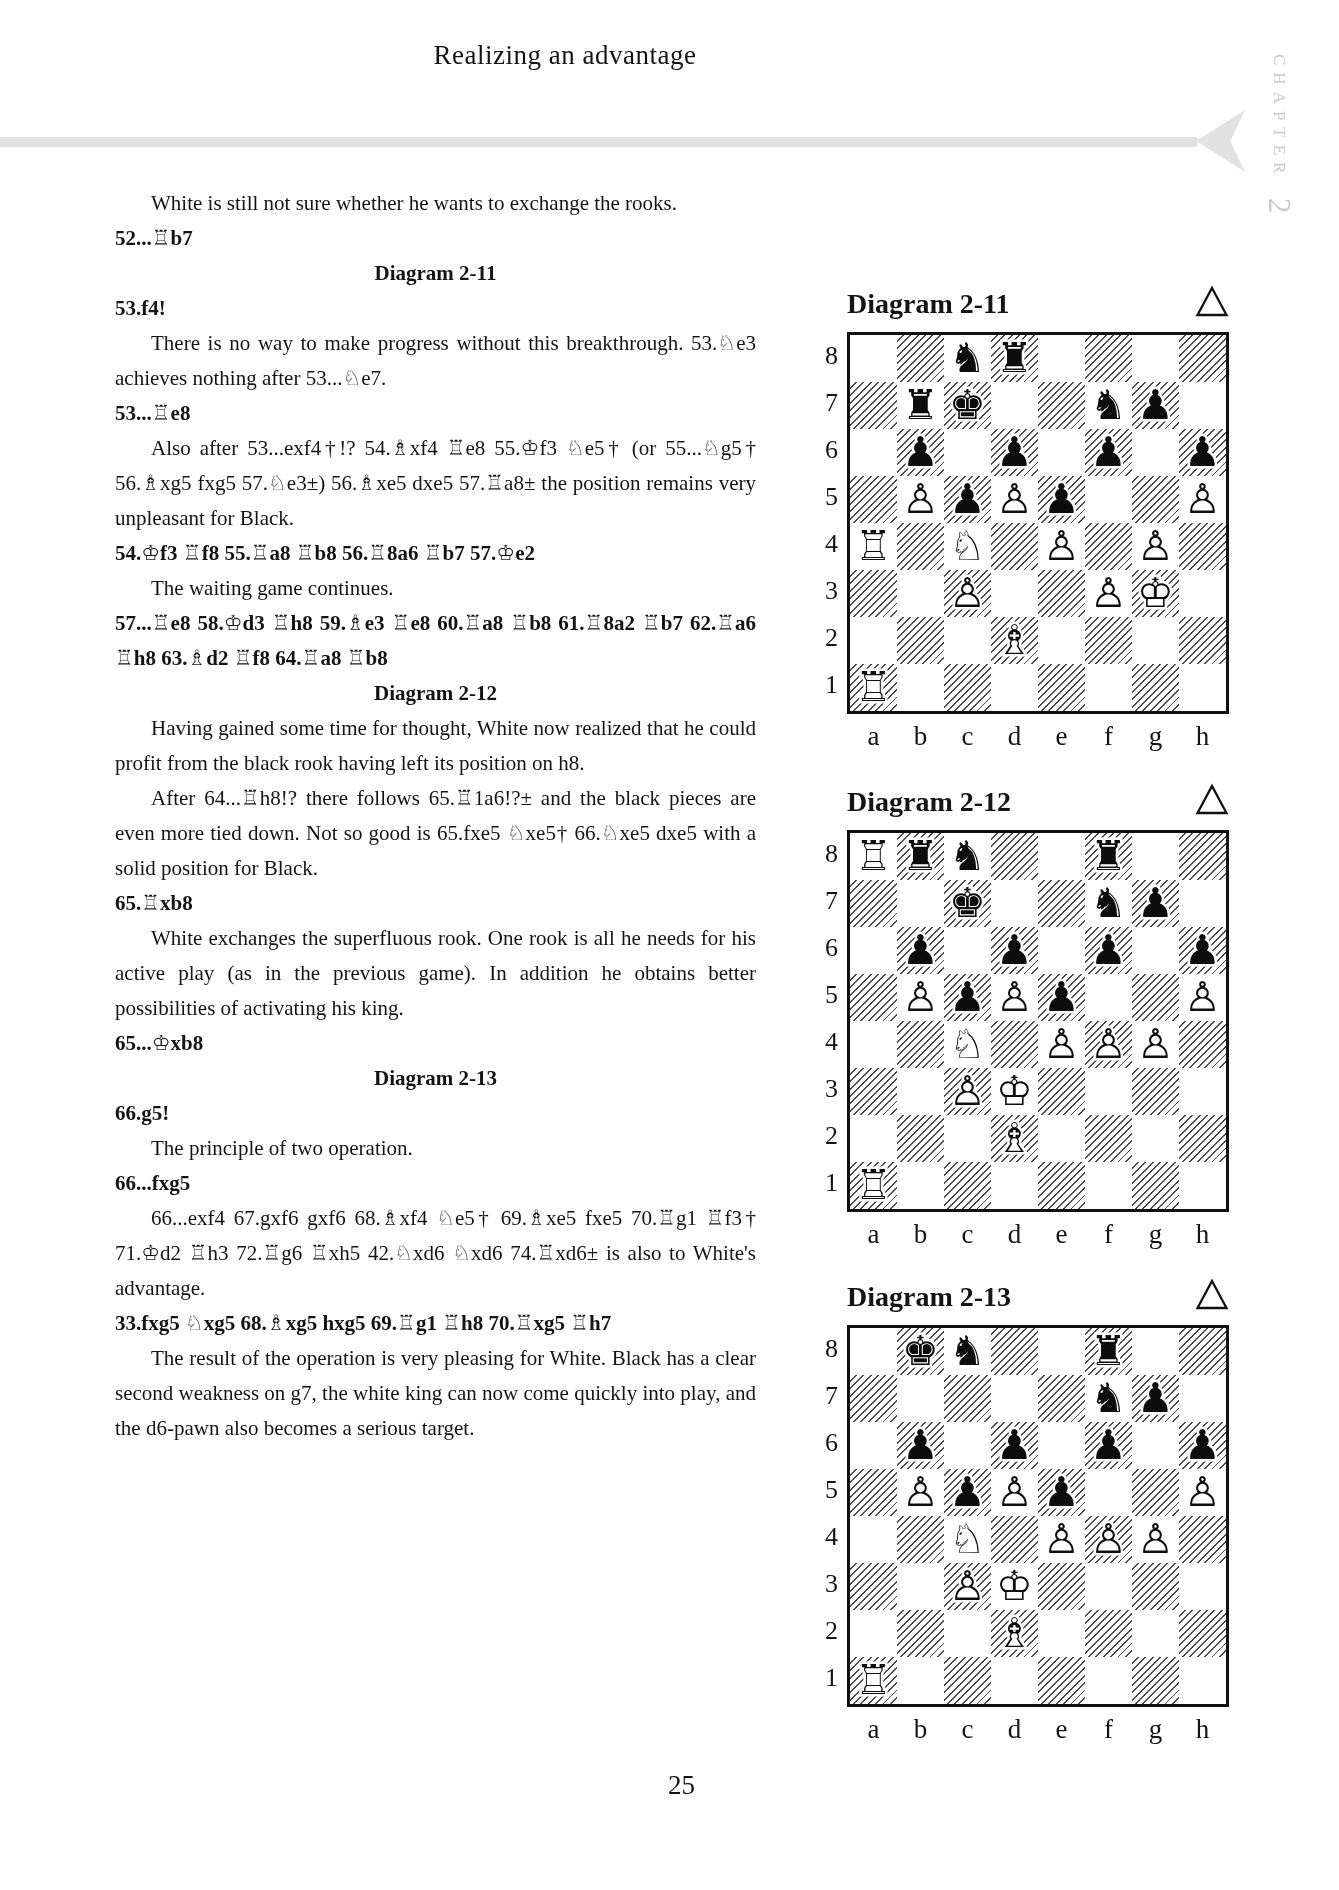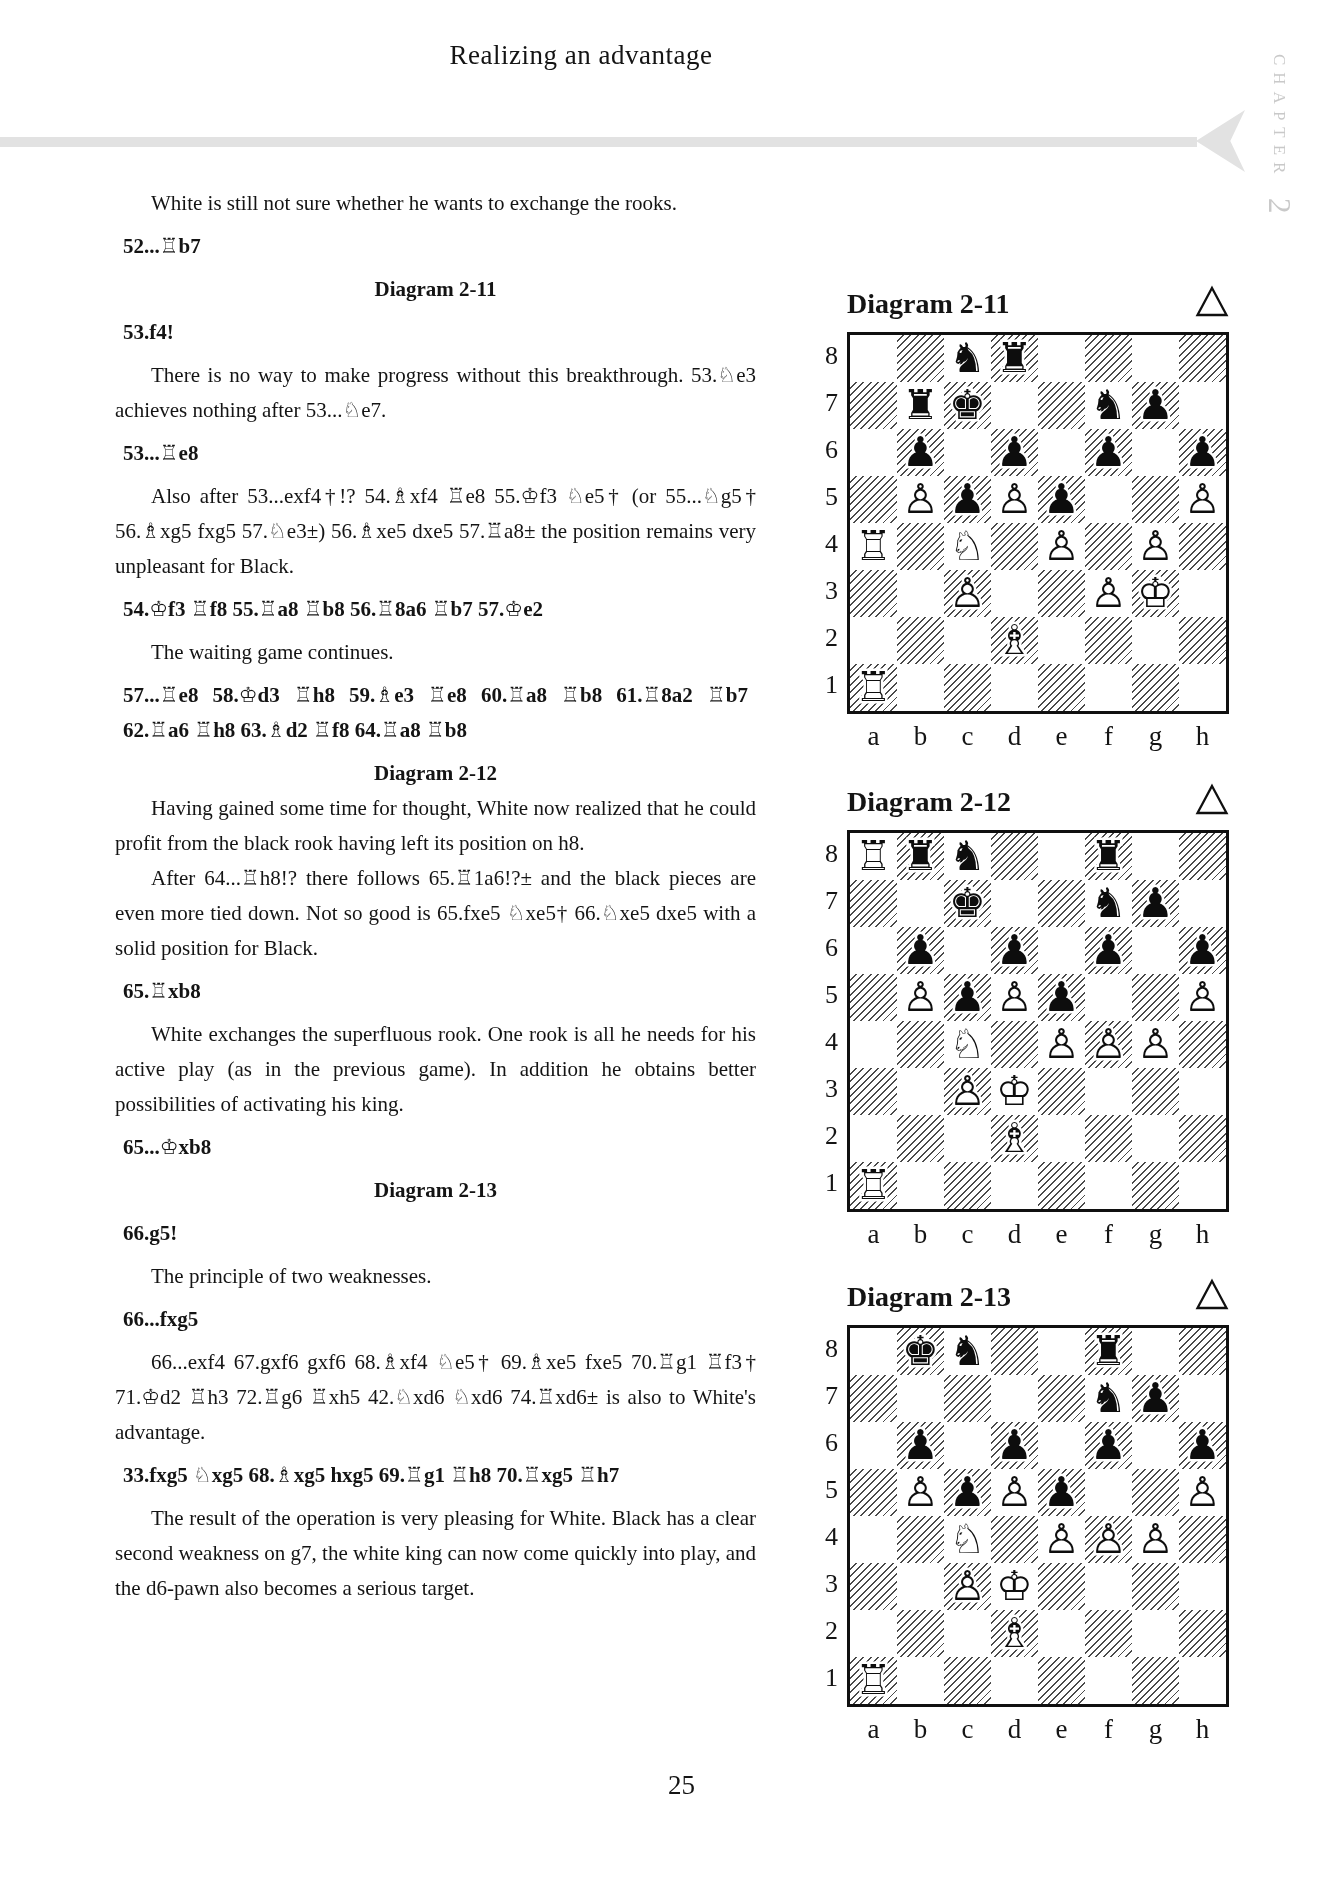--- a/index.html
+++ b/index.html
@@ -3,39 +3,39 @@
 <meta charset="utf-8">
 <style>
   html,body{margin:0;padding:0;}
   body{
     width:1339px;height:1890px;position:relative;background:#ffffff;
     font-family:"Liberation Serif","DejaVu Serif","DejaVu Sans",serif;
     color:#141414;overflow:hidden;
   }
   .header-title{
     position:absolute;left:0;top:40px;width:1130px;text-align:center;
-    font-size:27px;letter-spacing:0.5px;margin-left:16px;
+    font-size:27px;letter-spacing:0.5px;
   }
   .band{position:absolute;left:0;top:137px;width:1197px;height:10px;background:#e2e2e2;}
   .band-arrow{
     position:absolute;left:1196px;top:110px;width:49px;height:62px;background:#e2e2e2;
     clip-path:polygon(0 50%,100% 0,70% 50%,100% 100%);
   }
   .chapter-tab{
     position:absolute;left:1264px;top:54px;writing-mode:vertical-rl;
     color:#c9c9c9;line-height:1;
   }
   .chapter-word{font-size:17px;letter-spacing:7px;}
   .chapter-num{font-size:31px;margin-top:14px;letter-spacing:0;}
   #text-column{
     position:absolute;left:115px;top:186px;width:641px;
     font-size:21px;line-height:35px;
   }
   .para{text-align:justify;text-indent:36px;margin:0;}
-  .move{font-weight:bold;text-align:justify;text-indent:0;margin:8px;}
+  .move{font-weight:bold;text-align:justify;text-indent:0;margin:0;}
   .diagram-label{font-weight:bold;text-align:center;text-indent:0;margin:0;}
   .diagram{position:absolute;left:817px;width:412px;}
   .diag-head{position:relative;height:49px;margin-left:30px;width:382px;}
   .diag-title{font-weight:bold;font-size:28px;line-height:42px;}
   .tri{position:absolute;right:0;top:2px;}
   .tri polygon{fill:none;stroke:#101010;stroke-width:2.3px;}
   .board-row{display:flex;}
   .rank-labels{width:30px;box-sizing:border-box;}
   .rank-cell{height:47px;line-height:47px;text-align:right;padding-right:9px;font-size:26px;}
   .board{
@@ -80,21 +80,21 @@
     <p class="para">The waiting game continues.</p>
     <p class="move">57...♖e8 58.♔d3 ♖h8 59.♗e3 ♖e8 60.♖a8 ♖b8 61.♖8a2 ♖b7 62.♖a6 ♖h8 63.♗d2 ♖f8 64.♖a8 ♖b8</p>
     <p class="diagram-label">Diagram 2-12</p>
     <p class="para">Having gained some time for thought, White now realized that he could profit from the black rook having left its position on h8.</p>
     <p class="para">After 64...♖h8!? there follows 65.♖1a6!?± and the black pieces are even more tied down. Not so good is 65.fxe5 ♘xe5† 66.♘xe5 dxe5 with a solid position for Black.</p>
     <p class="move">65.♖xb8</p>
     <p class="para">White exchanges the superfluous rook. One rook is all he needs for his active play (as in the previous game). In addition he obtains better possibilities of activating his king.</p>
     <p class="move">65...♔xb8</p>
     <p class="diagram-label">Diagram 2-13</p>
     <p class="move">66.g5!</p>
-    <p class="para">The principle of two weaknesses.</p>
+    <p class="para">The principle of two operation.</p>
     <p class="move">66...fxg5</p>
     <p class="para">66...exf4 67.gxf6 gxf6 68.♗xf4 ♘e5† 69.♗xe5 fxe5 70.♖g1 ♖f3† 71.♔d2 ♖h3 72.♖g6 ♖xh5 42.♘xd6 ♘xd6 74.♖xd6± is also to White's advantage.</p>
     <p class="move">33.fxg5 ♘xg5 68.♗xg5 hxg5 69.♖g1 ♖h8 70.♖xg5 ♖h7</p>
     <p class="para">The result of the operation is very pleasing for White. Black has a clear second weakness on g7, the white king can now come quickly into play, and the d6-pawn also becomes a serious target.</p>
   </div>
 
 <section class="diagram" style="top:283px">
   <div class="diag-head">
     <span class="diag-title">Diagram 2-11</span>
     <svg class="tri" width="34" height="33" viewBox="0 0 34 33">

